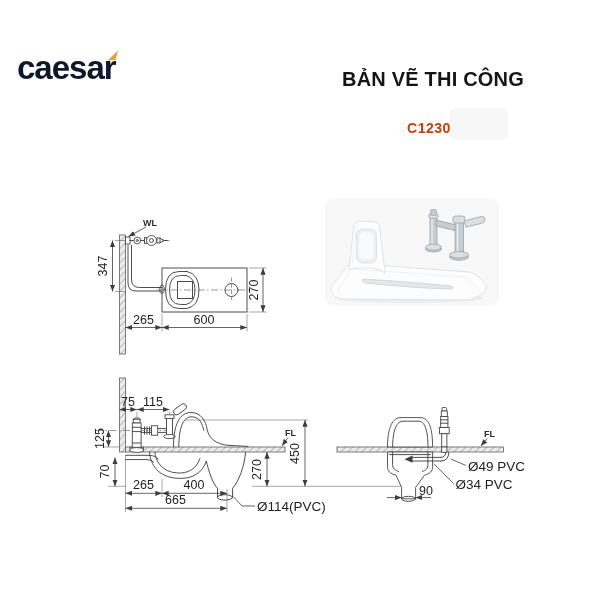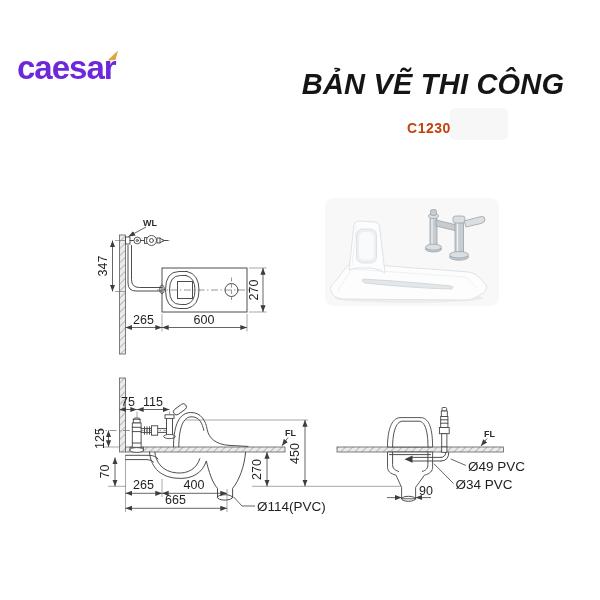--- a/index.html
+++ b/index.html
@@ -10,27 +10,27 @@
     position:relative;
     overflow:hidden;
     width:600px; height:600px;
   }
   .sheet { position:absolute; inset:0; background:#ffffff; }
 
   
   .logo {
     position:absolute; left:17px; top:49px;
     font-size:33px; font-weight:bold; letter-spacing:-1px;
-    color:#6d28d9;
+    color:#0f172a;
   }
   .logo-accent { position:absolute; left:106px; top:50px; width:13px; height:11px; }
   .title {
     position:absolute; left:283px; top:68px; width:300px;
-    text-align:center; font-size:29px; font-weight:bold; color:#151515;
-    letter-spacing:0.2px; white-space:nowrap;font-style:italic;
+    text-align:center; font-size:20px; font-weight:bold; color:#151515;
+    letter-spacing:0.2px; white-space:nowrap;
   }
   .model-shadow {
     position:absolute; left:450px; top:108px; width:58px; height:32px;
     background:#f7f7f8; border-radius:5px;
   }
   .model {
     position:absolute; left:279px; top:120px; width:300px;
     text-align:center; font-size:14px; font-weight:bold; color:#c2410c;
     letter-spacing:0.5px;
   }

